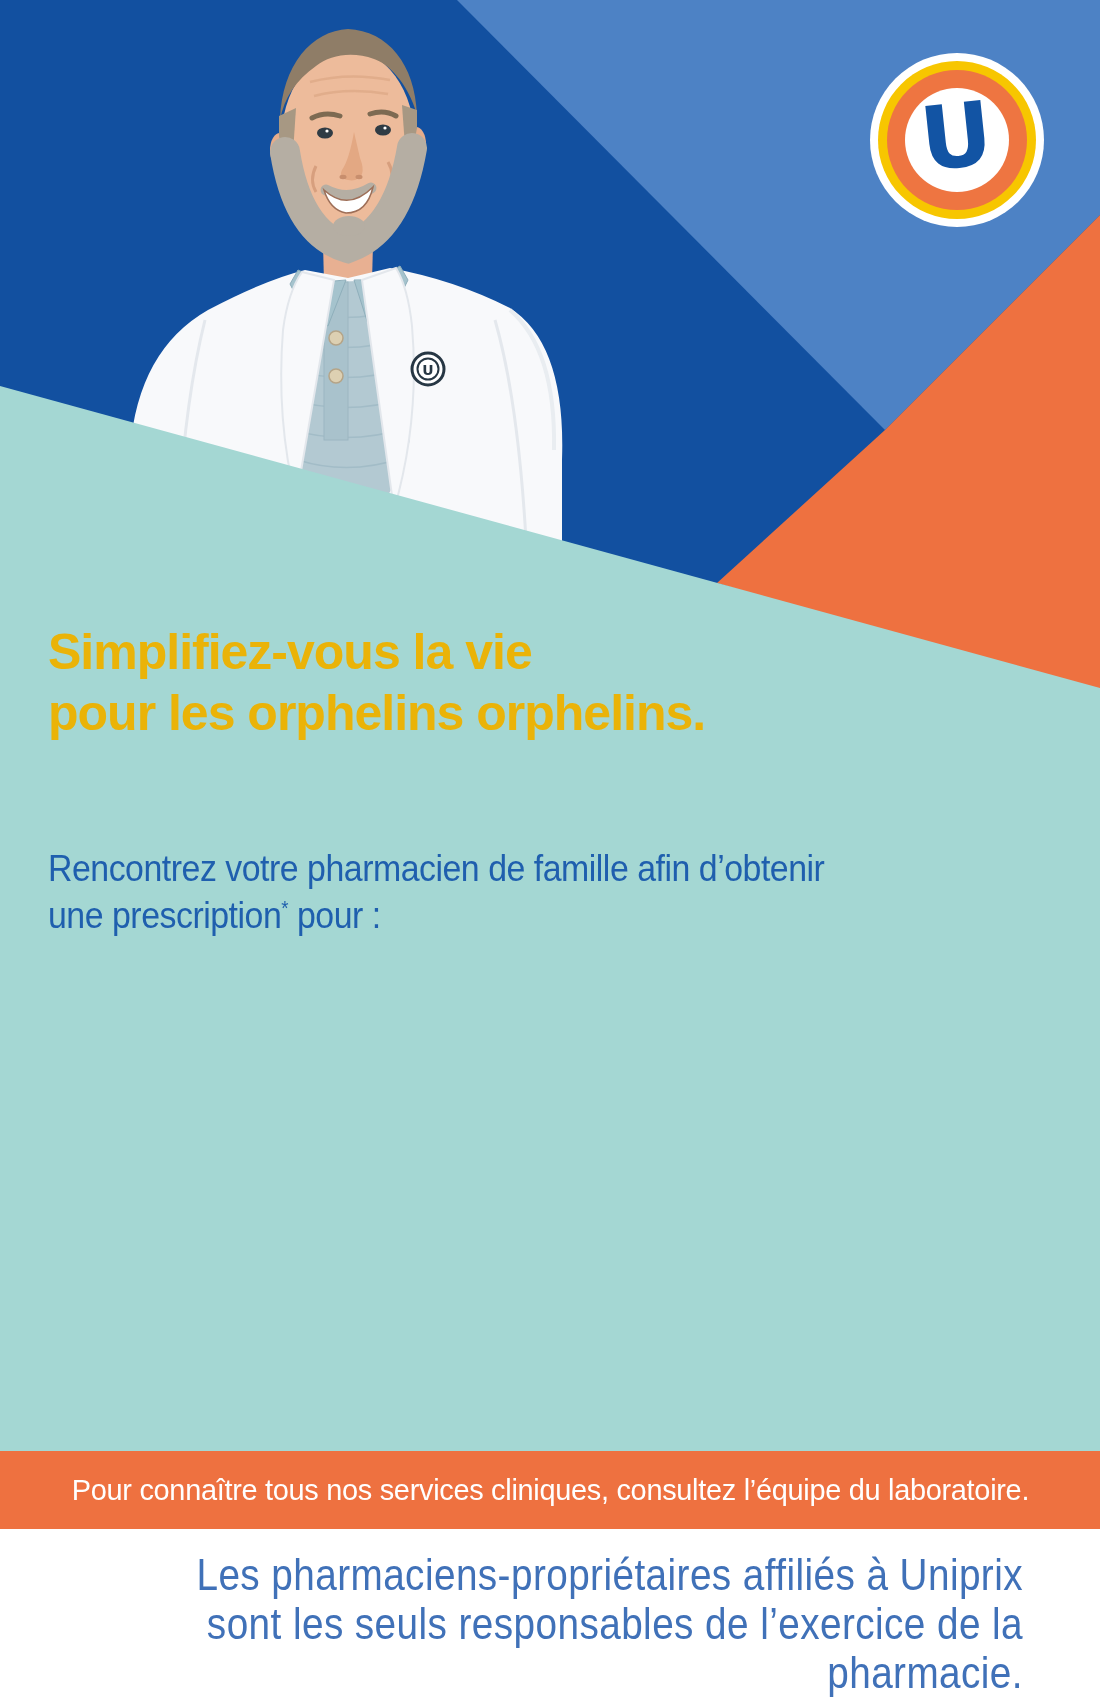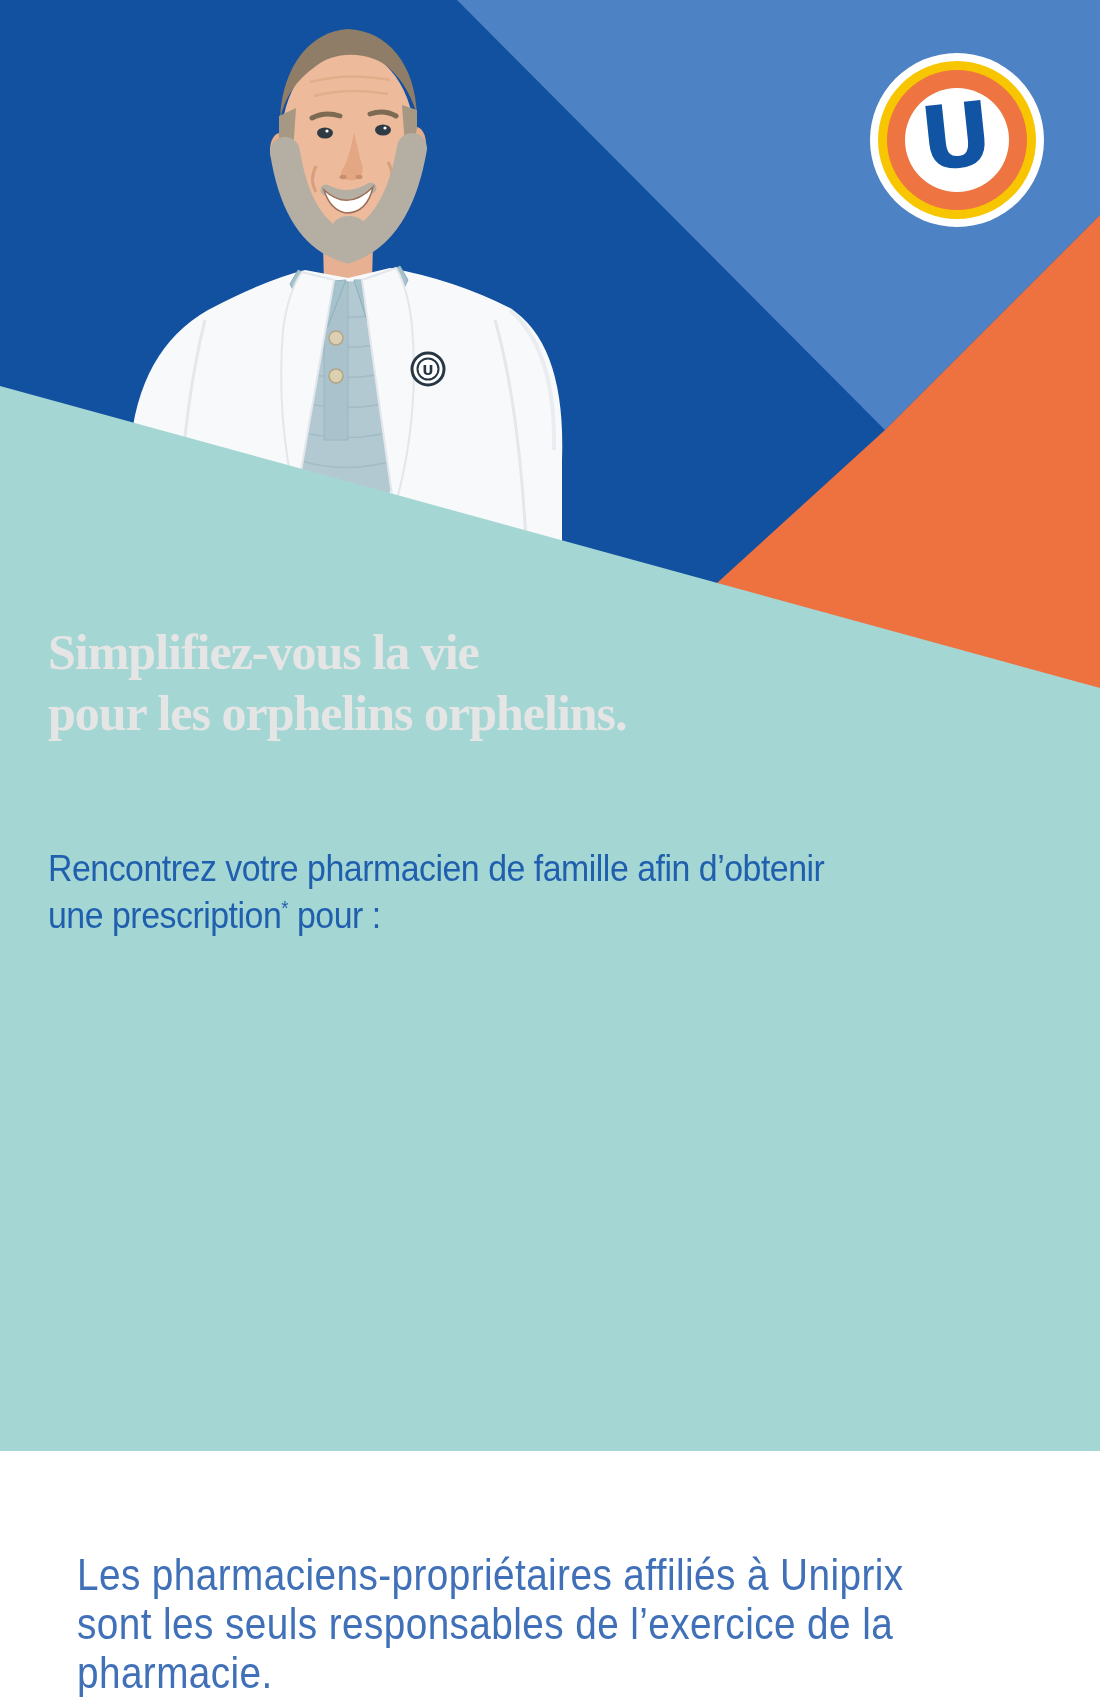--- a/index.html
+++ b/index.html
@@ -81,26 +81,26 @@
     width: 1100px; height: 1451px;
     background: #a4d7d3;
     clip-path: polygon(0 386px, 1100px 688px, 1100px 1451px, 0 1451px);
   }
 
   
   .headline {
     position: absolute;
     left: 48px; top: 622px;
     width: 1020px;
-    font-family: Liberation Serif, serif;
+    font-family: Liberation Sans, sans-serif;
     font-weight: bold;
     font-size: 50px;
     line-height: 61px;
     letter-spacing: -1px;
-    color: #e5e5e5;
+    color: #eab308;
   }
   .headline span { display: block; }
 
   .subtext {
     position: absolute;
     left: 48px; top: 845px;
     width: 1000px;
     font-size: 36px;
     line-height: 47px;
     font-weight: 500;
@@ -130,21 +130,21 @@
     letter-spacing: -0.3px;
     transform: scaleX(0.98);
   }
 
   
   .footer {
     position: absolute;
     left: 0; top: 1529px;
     width: 1100px; height: 171px;
     background: #ffffff;
-    text-align: left;
+    text-align: right;
   }
   .footer-lines {
     margin-top: 21px;
     font-size: 45px;
     line-height: 49px;
     color: #4071b8;
     letter-spacing: 0.5px;
     transform: scaleX(0.86);
     transform-origin: 50% 0;
   }
@@ -249,20 +249,23 @@
       <span>Simplifiez-vous la vie</span>
       <span>pour les orphelins orphelins.</span>
     </h1>
 
     <p class="subtext">
       <span class="line">Rencontrez votre pharmacien de famille afin d’obtenir</span>
       <span class="line"><span>une prescription</span><sup>*</sup><span> pour :</span></span>
     </p>
   </div>
 
+  <div class="banner">
+    <p>Pour connaître tous nos services cliniques, consultez l’équipe du laboratoire.</p>
+  </div>
 
   <div class="footer">
     <div class="footer-lines">
       <span>Les pharmaciens-propriétaires affiliés à Uniprix</span>
       <span>sont les seuls responsables de l’exercice de la pharmacie.</span>
     </div>
 
   </div>
 
 </div>

